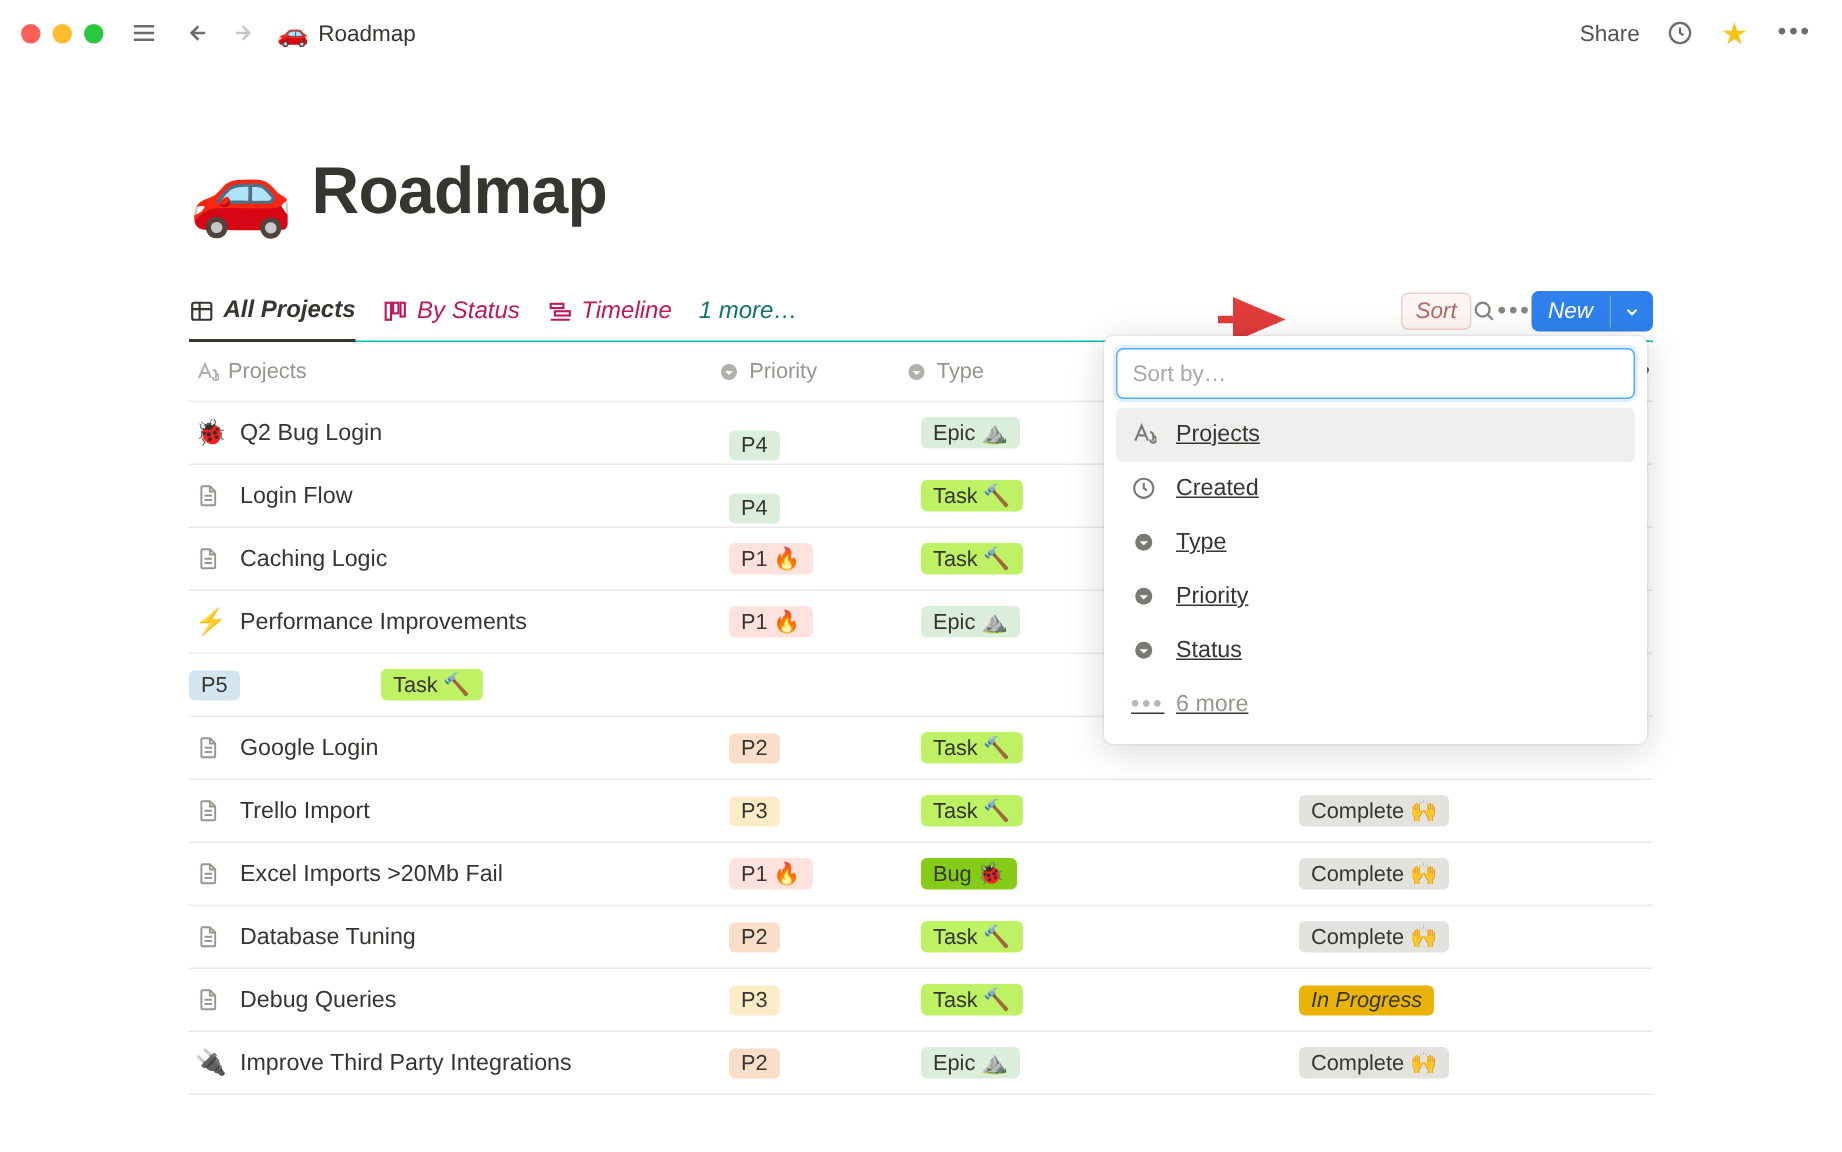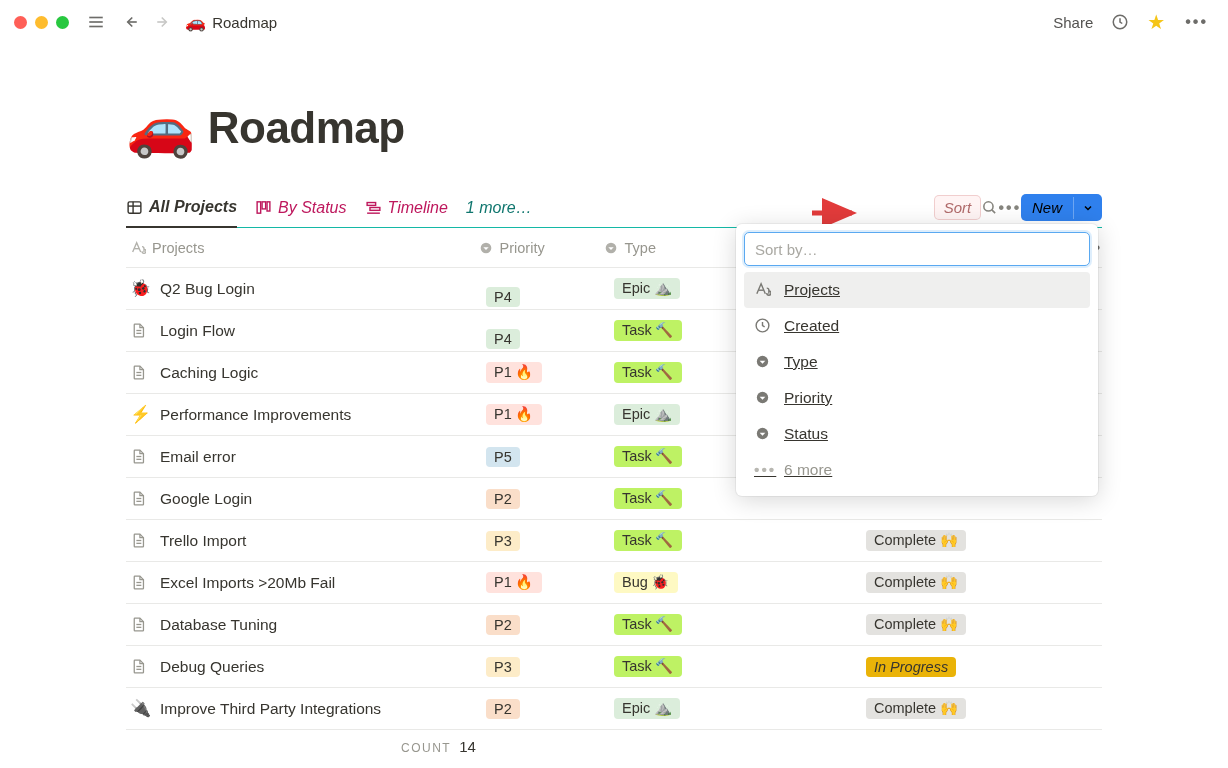--- a/index.html
+++ b/index.html
@@ -78,21 +78,21 @@
 }
 .sort-btn {
   font-size: 15px; color: #b06a6a;
   border: 1px solid rgba(200,90,90,0.25);
   background: rgba(255,200,200,0.2);
   padding: 3px 9px; border-radius: 5px; cursor: pointer;
 }
 .search-icn, .dots-icn { color: #86857e; cursor: pointer; font-size: 16px; }
 .new-btn {
   display: flex; align-items: center;
-  background: #2f80ed; color: #000000; font-size: 15px; font-weight: 500;
+  background: #2f80ed; color: #ffffff; font-size: 15px; font-weight: 500;
   border-radius: 5px; overflow: hidden; cursor: pointer;
 }
 .new-btn .lbl { padding: 5px 11px; }
 .new-btn .chev { padding: 5px 8px; border-left: 1px solid rgba(255,255,255,0.3); }
 .arrow-annotation {
   position: absolute; right: 242px; bottom: -1px;
   width: 50px; height: 30px;
 }
 
 
@@ -130,21 +130,21 @@
   padding: 2px 8px; border-radius: 4px;
   font-size: 14.5px;
 }
 .tag.p4 { background: #dbeddb; margin-top: 16px; }
 .tag.p1 { background: #ffe2dd; }
 .tag.p5 { background: #d3e5ef; }
 .tag.p2 { background: #fadec9; }
 .tag.p3 { background: #fdecc8; }
 .tag.epic { background: #dbeddb; }
 .tag.task { background: #bef264; }
-.tag.bug { background: #fef9c3; }
+.tag.bug { background: #84cc16; }
 .tag.status-complete { background: #e3e2df; }
 .tag.status-progress { background: #eab308; font-style: italic; }
 
 .count-row {
   display: flex; align-items: baseline; gap: 8px;
   font-size: 12px; color: #97968e;
   padding: 8px 0;
   margin-left: 275px;
   letter-spacing: 1.5px;
 }
@@ -401,31 +401,20 @@
     </div>
     <div class="cell-priority">
       <span class="tag p1">P1 🔥</span>
     </div>
     <div class="cell-type">
       <span class="tag epic">Epic ⛰️</span>
     </div>
     <div class="cell-status"></div>
         </div>
         <div class="trow">
-    <div class="cell-name">
-      <span class="ricon">
-              <svg class="page-icon-svg" width="17" height="17" viewBox="0 0 24 24" fill="none" stroke="currentColor" stroke-width="1.8">
-                <path d="M14 3 H7 a1 1 0 0 0 -1 1 v16 a1 1 0 0 0 1 1 h11 a1 1 0 0 0 1 -1 V8 Z"></path>
-                <polyline points="14 3 14 8 19 8"></polyline>
-                <line x1="9" y1="12" x2="16" y2="12"></line>
-                <line x1="9" y1="16" x2="16" y2="16"></line>
-              </svg>
-            </span>
-      <span class="rname">Email error</span>
-    </div>
     <div class="cell-priority">
       <span class="tag p5">P5</span>
     </div>
     <div class="cell-type">
       <span class="tag task">Task 🔨</span>
     </div>
     <div class="cell-status"></div>
         </div>
         <div class="trow">
     <div class="cell-name">
@@ -535,24 +524,20 @@
     <div class="cell-priority">
       <span class="tag p2">P2</span>
     </div>
     <div class="cell-type">
       <span class="tag epic">Epic ⛰️</span>
     </div>
     <div class="cell-status"><span class="tag status-complete">Complete 🙌</span></div>
         </div>
       </div>
 
-    <div class="count-row">
-      <span>COUNT</span>
-      <span class="num">14</span>
-    </div>
   </div>
 </div>
 
 <div class="sort-popover">
   <input class="sort-input" placeholder="Sort by…" style="">
   <div class="sort-list" id="sort-list">
       <div class="sort-item selected">
         <span class="sicon">
           <svg width="17" height="17" viewBox="0 0 24 24" fill="none" stroke="currentColor" stroke-width="2">
             <path d="M4 18 L10 4 L16 18"></path>

